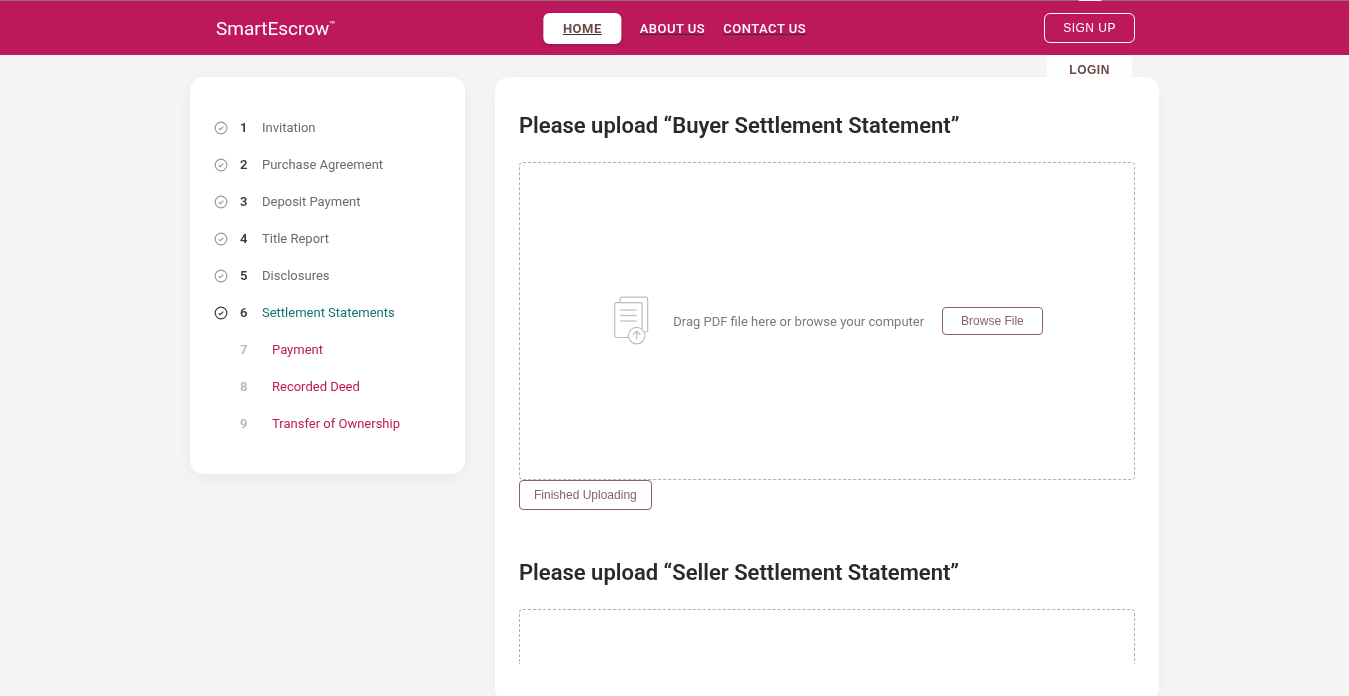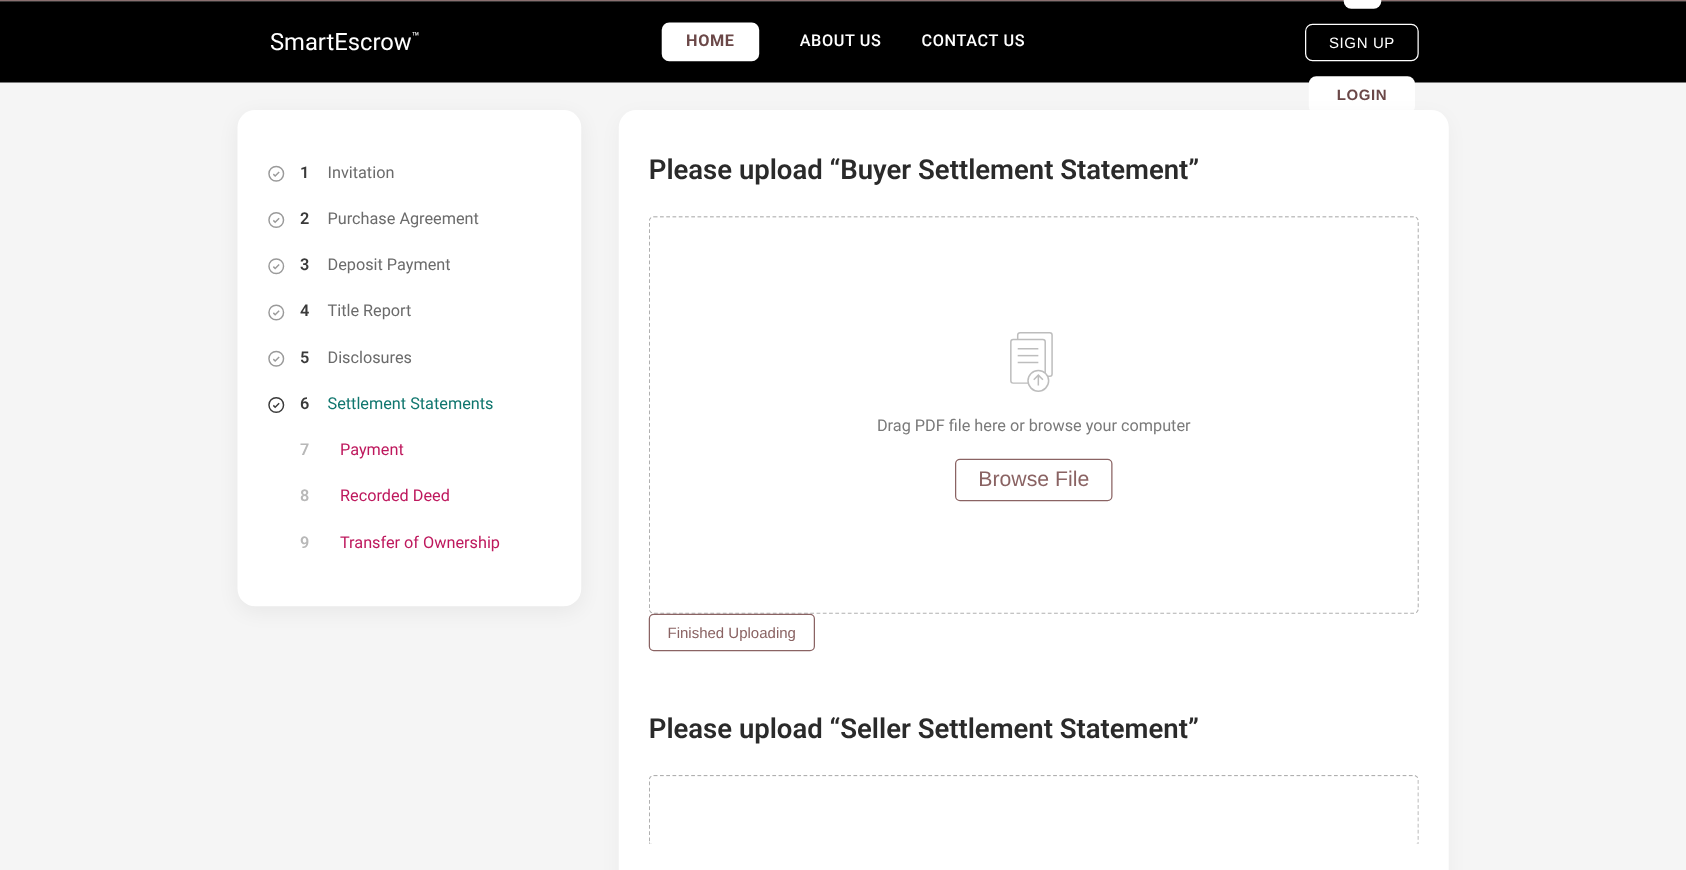--- a/index.html
+++ b/index.html
@@ -12,22 +12,22 @@
       background: #f5f5f5;
       color: #333;
       min-height: 696px;
     }
     .topbar-line {
       height: 1px;
       background: #8a7070;
       width: 100%;
     }
     .header {
-      background: #000000;
-      height: 65px;
+      background: #be185d;
+      height: 54px;
       display: flex;
       align-items: center;
       padding: 0 24px;
       justify-content: space-between;
     }
     .header-left {
       display: flex;
       align-items: center;
     }
     .brand {
@@ -35,24 +35,25 @@
       font-size: 19px;
       font-weight: 400;
       margin-left: 192px;
     }
     .brand-tm {
       font-size: 10px;
       vertical-align: super;
     }
     .header-center {
       display: flex;
-      gap: 32px;
+      gap: 18px;
       position: absolute;
       left: 50%;
       transform: translateX(-50%);
+      text-decoration: underline;
     }
     .nav-item {
       color: #fff;
       font-size: 13px;
       font-weight: 500;
       letter-spacing: 0.5px;
       cursor: pointer;
       padding: 8px 0;
     }
     .nav-item.active {
@@ -185,41 +186,41 @@
       font-size: 22px;
       font-weight: 600;
       color: #2a2a2a;
       margin-bottom: 24px;
     }
     .dropzone {
       border: 1px dashed #b0b0b0;
       border-radius: 4px;
       height: 318px;
       display: flex;
-      flex-direction: column;
+      flex-direction: row;
       align-items: center;
       justify-content: center;
       gap: 18px;
     }
     .upload-icon {
       width: 44px;
       height: 52px;
       opacity: 0.55;
     }
     .drop-text {
       font-size: 13px;
       color: #7a7a7a;
     }
     .browse-btn {
       border: 1px solid #8a6363;
       background: transparent;
       color: #8a6363;
       padding: 6px 18px;
       border-radius: 4px;
-      font-size: 17px;
+      font-size: 12px;
       cursor: pointer;
     }
     .finished-btn {
       border: 1px solid #8a6363;
       background: transparent;
       color: #8a6363;
       padding: 7px 14px;
       border-radius: 4px;
       font-size: 12px;
       cursor: pointer;

